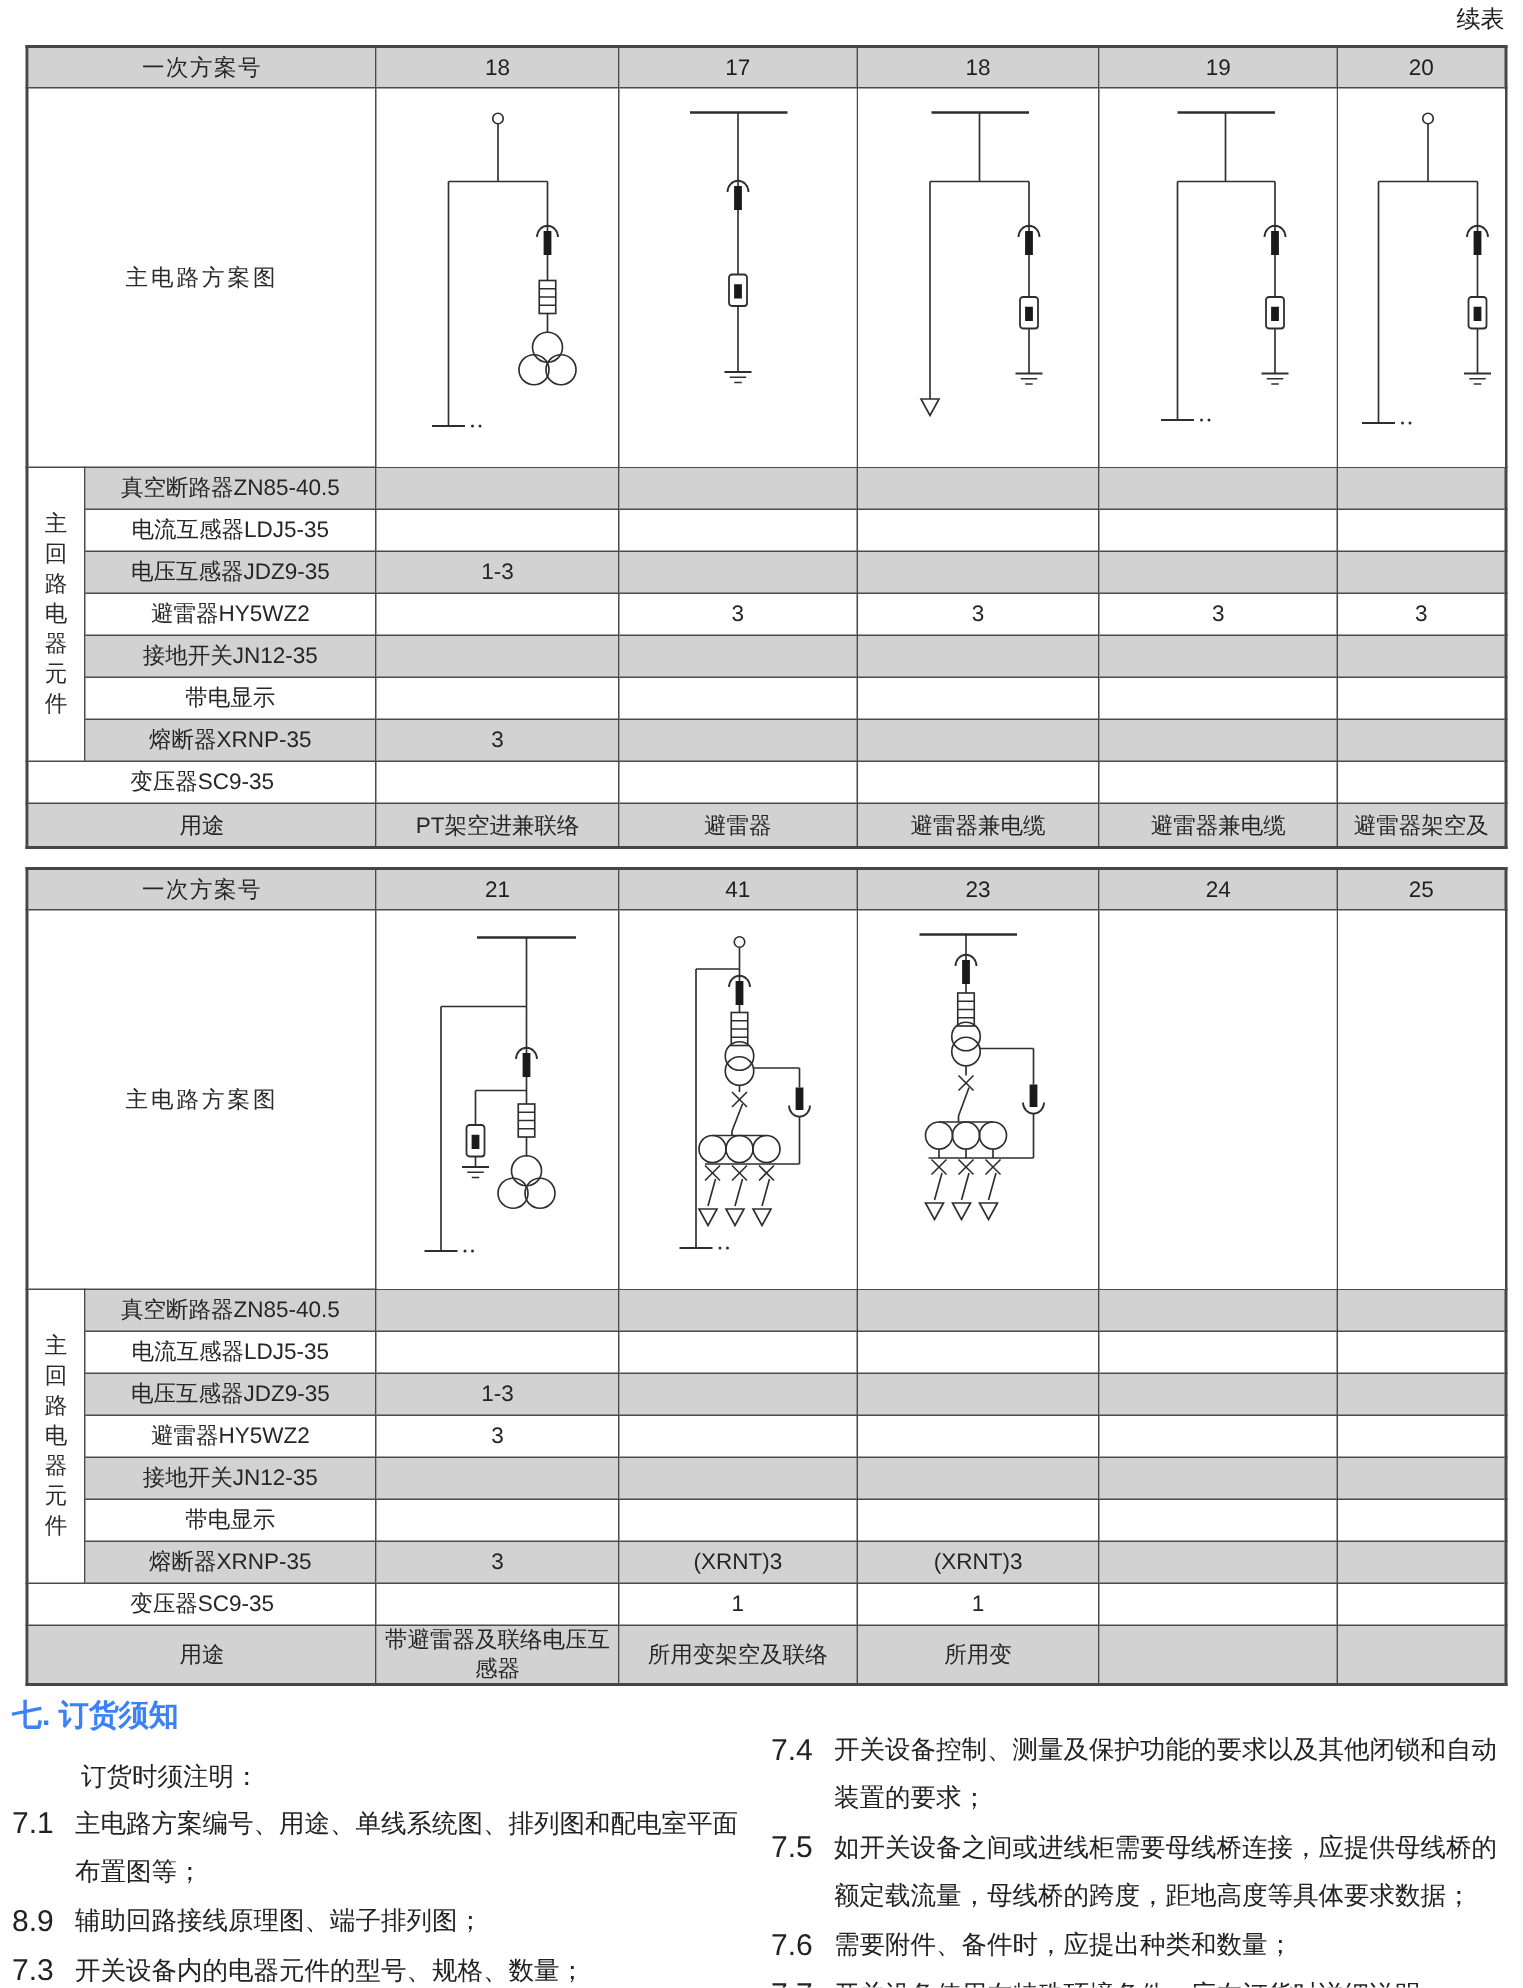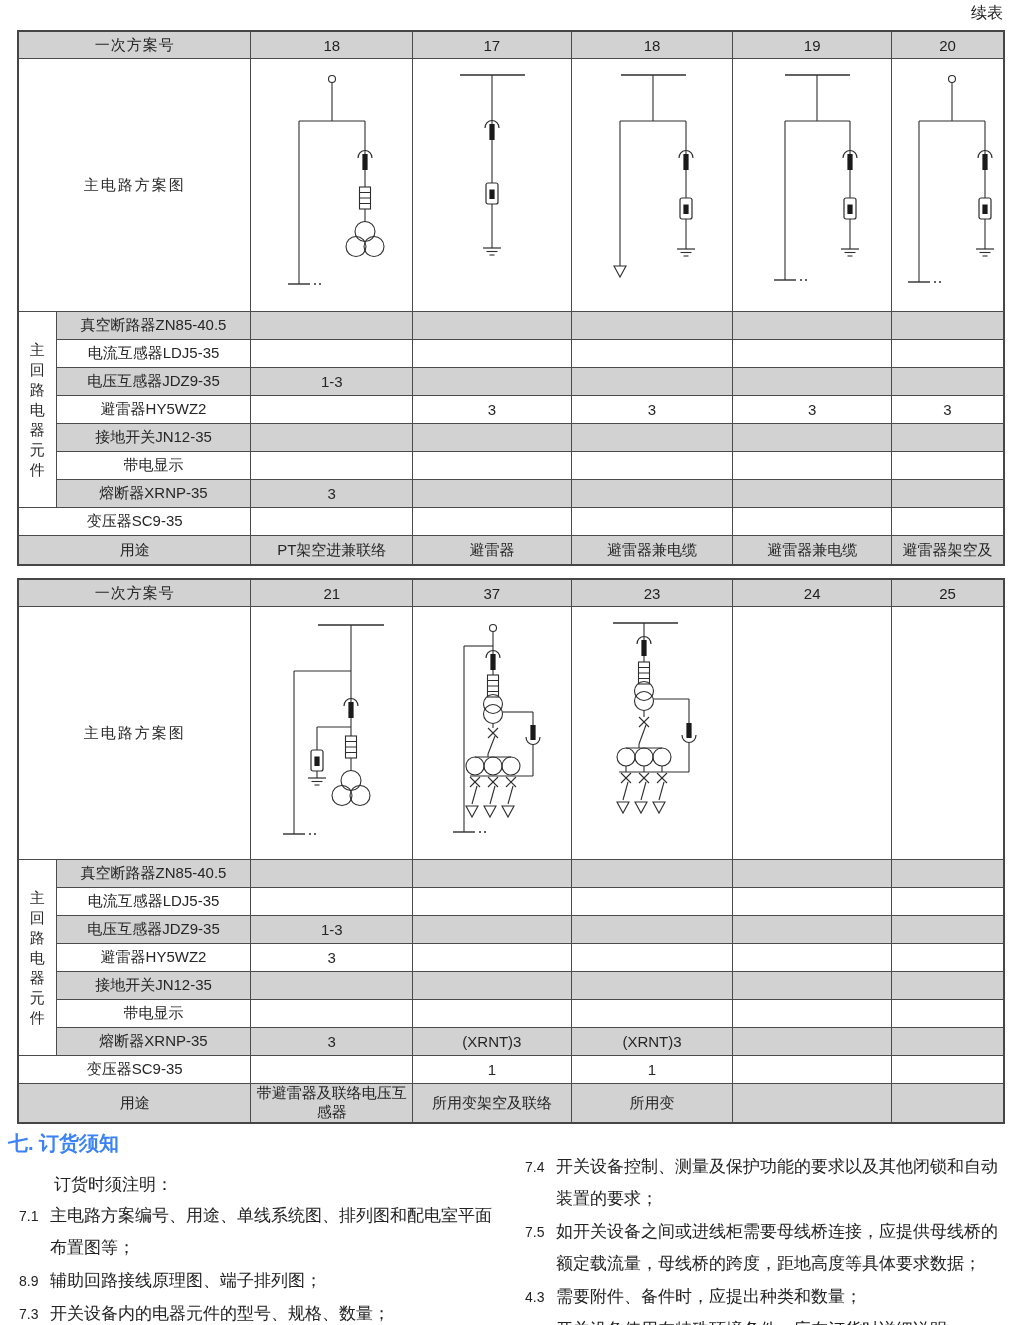--- a/index.html
+++ b/index.html
@@ -47,21 +47,21 @@
   .n-col{position:absolute;top:0;}
   .n-left{left:0;width:498px;}
   .n-right{left:506px;width:500px;top:20px;}
   .n-head{font-size:20px;font-weight:bold;color:#3b82f6;font-family:"Liberation Sans",sans-serif;}
   .n-intro{font-family:"Liberation Serif",serif;font-size:17px;margin:16px 0 4px 46px;color:#222;}
   .note-item{
     font-family:"Liberation Serif",serif;font-size:17px;line-height:32px;
     padding-left:42px;position:relative;color:#222;margin:1px 0;
   }
   .note-item .num{
-    position:absolute;left:11px;top:0;font-family:"Liberation Sans",sans-serif;font-size:14px;
+    position:absolute;left:0;top:0;font-family:"Liberation Sans",sans-serif;font-size:20px;
   }
 </style>
 </head>
 <body>
 
 <svg width="0" height="0" style="position:absolute" aria-hidden="true">
   <defs>
     <g id="g-plug">
       <path d="M -7 7 A 7 7.5 0 0 1 7 7" fill="none" stroke="#2e2e2e" stroke-width="1.2"></path>
       <rect x="-2.6" y="3" width="5.2" height="16" fill="#1a1a1a" stroke="none"></rect>
@@ -292,21 +292,21 @@
       <col style="width:161px">
       <col style="width:158px">
       <col style="width:161px">
       <col style="width:158px">
       <col style="width:112px">
     </colgroup>
   <tbody>
       <tr class="hrow">
     <td colspan="2" class="hlbl">一次方案号</td>
     <td class="num">21</td>
-    <td class="num">37</td>
+    <td class="num">41</td>
     <td class="num">23</td>
     <td class="num">24</td>
     <td class="num">25</td>
   </tr>
   <tr class="drow">
     <td colspan="2" class="diaglbl">主电路方案图</td>
     <td class="diag">
       <svg class="d" width="161" height="252" viewBox="0 0 161 252">
         <line class="bus" x1="67" y1="18" x2="133" y2="18"></line>
         <line x1="100" y1="18" x2="100" y2="64"></line>
@@ -498,21 +498,21 @@
   <div class="n-col n-right">
     <div class="note-item">
       <span class="num">7.4</span>
       <span>开关设备控制、测量及保护功能的要求以及其他闭锁和自动装置的要求；</span>
     </div>
     <div class="note-item">
       <span class="num">7.5</span>
       <span>如开关设备之间或进线柜需要母线桥连接，应提供母线桥的额定载流量，母线桥的跨度，距地高度等具体要求数据；</span>
     </div>
     <div class="note-item">
-      <span class="num">4.3</span>
+      <span class="num">7.6</span>
       <span>需要附件、备件时，应提出种类和数量；</span>
     </div>
     <div class="note-item">
       <span class="num">7.7</span>
       <span>开关设备使用在特殊环境条件，应在订货时详细说明。</span>
     </div>
   </div>
 </div>
 
 </body></html>

